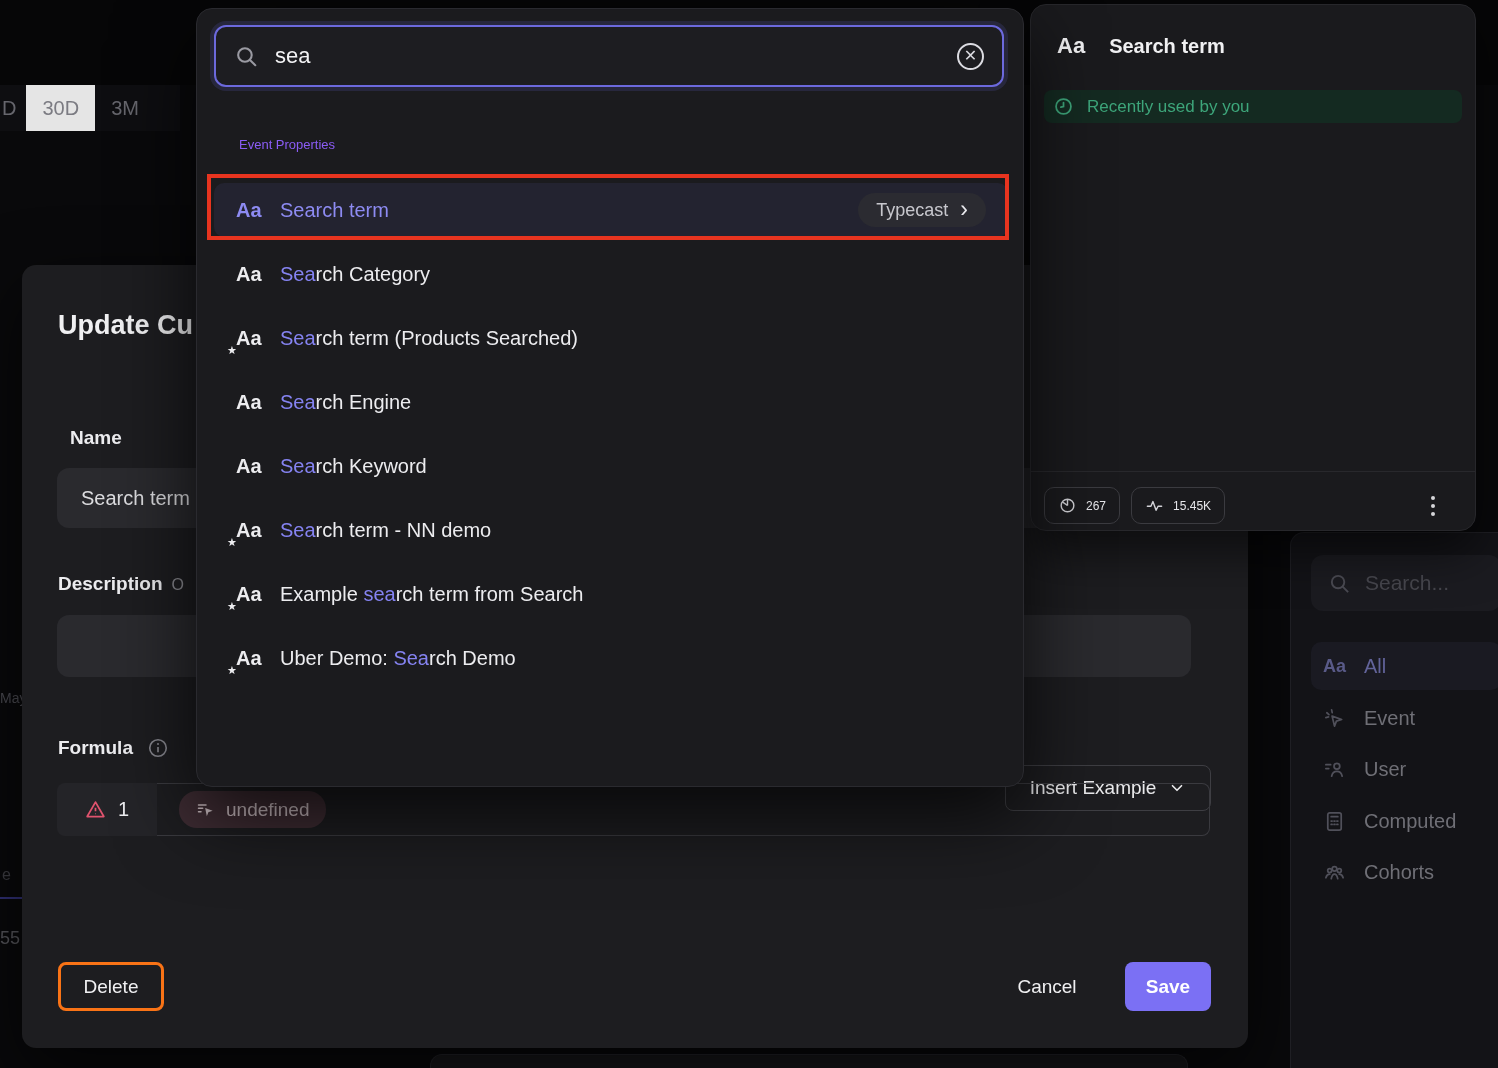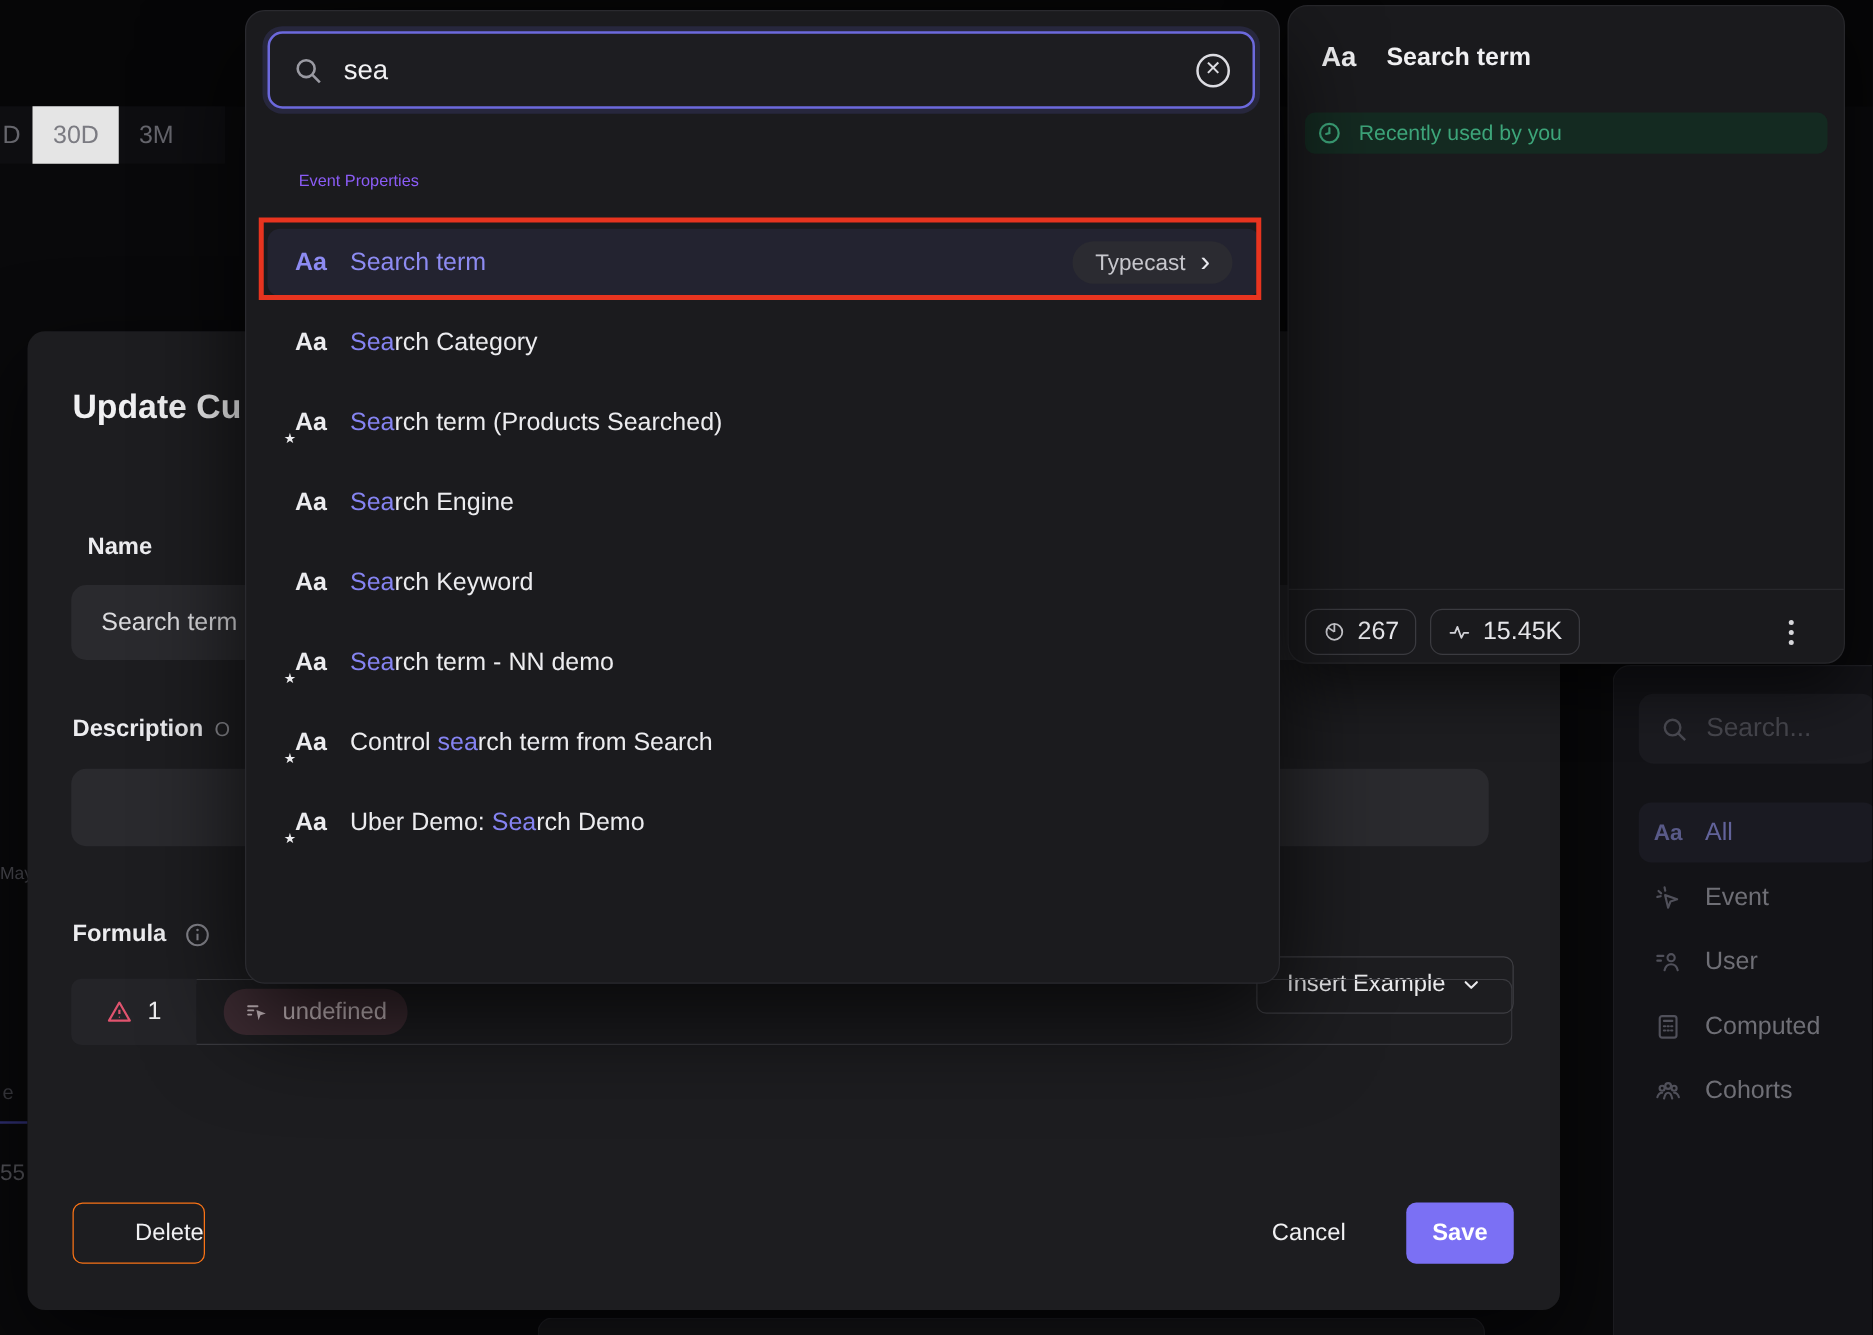--- a/index.html
+++ b/index.html
@@ -46,21 +46,21 @@
   .err-box svg { width:21px; height:21px; color:#e0536e; }
   .formula-input { width:1053px; height:53px; border:1px solid #3a3a3f; border-left:none;
                    border-radius:0 8px 8px 0; display:flex; align-items:center; padding-left:22px; }
   .undef-chip { height:37px; background:#3e2c33; border-radius:18px; display:flex; align-items:center;
                 gap:10px; padding:0 17px; color:#cfc0c5; font-size:19px; }
   .undef-chip svg { width:20px; height:20px; color:#cfc0c5; }
   .hint { position:absolute; left:155px; top:588px; display:flex; align-items:center; gap:9px;
           color:#b4b4b9; font-size:19px; white-space:nowrap; }
   .kbd { background:#2d2d31; border-radius:6px; padding:4px 11px; color:#e8e8ec; }
   .btn-delete { position:absolute; left:36px; top:697px; width:106px; height:49px; background:transparent;
-                border:1px solid #f97316; border-radius:8px; color:#f0f0f2; font-size:19px;text-align:right; }
+                border:3px solid #f97316; border-radius:8px; color:#f0f0f2; font-size:19px; }
   .btn-cancel { position:absolute; left:977px; top:701px; width:96px; height:42px; background:transparent;
                 border:none; color:#f0f0f2; font-size:19px; }
   .btn-save { position:absolute; left:1103px; top:697px; width:86px; height:49px; border:none;
               border-radius:8px; color:#ffffff; font-size:19px; font-weight:600; }
 
   
   .sidebar { position:absolute; left:1290px; top:532px; width:208px; height:536px; background:#131317;
              border-left:1px solid #1f1f24; border-top:1px solid #1f1f24; border-radius:14px 0 0 0; }
   .sb-search { position:absolute; left:20px; top:22px; width:190px; height:56px; background:#1b1b20;
                border-radius:12px; display:flex; align-items:center; gap:14px; padding-left:17px;
@@ -80,21 +80,21 @@
   .detail-head { position:absolute; left:26px; top:28px; display:flex; align-items:center; gap:24px; }
   .detail-head .aa { font-size:22px; font-weight:700; color:#f0f0f2; }
   .detail-head .title { font-size:20px; font-weight:600; color:#f0f0f2; }
   .recent-badge { position:absolute; left:13px; right:13px; top:85px; height:33px; background:#142a21;
                   border-radius:8px; display:flex; align-items:center; gap:13px; padding-left:9px;
                   color:#3da57a; font-size:17px; }
   .recent-badge svg { width:21px; height:21px; color:#3da57a; }
   .detail-divider { position:absolute; left:0; right:0; top:466px; height:1px; background:#28282c; }
   .stats { position:absolute; left:13px; top:482px; display:flex; gap:11px; }
   .stat-pill { height:37px; border:1px solid #3b3b40; border-radius:10px; background:transparent;
-               display:flex; align-items:center; gap:9px; padding:0 13px; color:#e6e6ea; font-size:20px; }
+               display:flex; align-items:center; gap:9px; padding:0 13px; color:#e6e6ea; font-size:12px; }
   .stat-pill svg { width:19px; height:19px; color:#d2d2d7; }
   .kebab { position:absolute; right:30px; top:489px; width:24px; height:24px; background:transparent; border:none;
            display:flex; flex-direction:column; align-items:center; justify-content:center; gap:4px; }
   .kebab i { width:4px; height:4px; border-radius:50%; background:#d6d6da; }
 
   
   .dropdown { position:absolute; left:196px; top:8px; width:828px; height:779px; background:#1b1b1e;
               border:1px solid #2a2a2f; border-radius:16px; box-shadow:0 28px 80px rgba(0,0,0,.75); }
   .dd-search { position:absolute; left:17px; top:16px; width:790px; height:62px; background:#1d1d21;
                border:2px solid #6c69dd; border-radius:12px; box-shadow:0 0 0 4px rgba(108,105,221,.16);
@@ -356,21 +356,21 @@
           </span>
           <span class="prop-label"><span class="pre"></span><span class="match">Sea</span><span class="post">rch term - NN demo</span></span>
 
         </div>
 
         <div class="prop-row starred">
           <span class="type-glyph">
             <span>Aa</span>
             <span class="star">★</span>
           </span>
-          <span class="prop-label"><span class="pre">Control </span><span class="match">sea</span><span class="post">rch term from Search</span></span>
+          <span class="prop-label"><span class="pre">Example </span><span class="match">sea</span><span class="post">rch term from Search</span></span>
 
         </div>
 
         <div class="prop-row starred">
           <span class="type-glyph">
             <span>Aa</span>
             <span class="star">★</span>
           </span>
           <span class="prop-label"><span class="pre">Uber Demo: </span><span class="match">Sea</span><span class="post">rch Demo</span></span>
 

